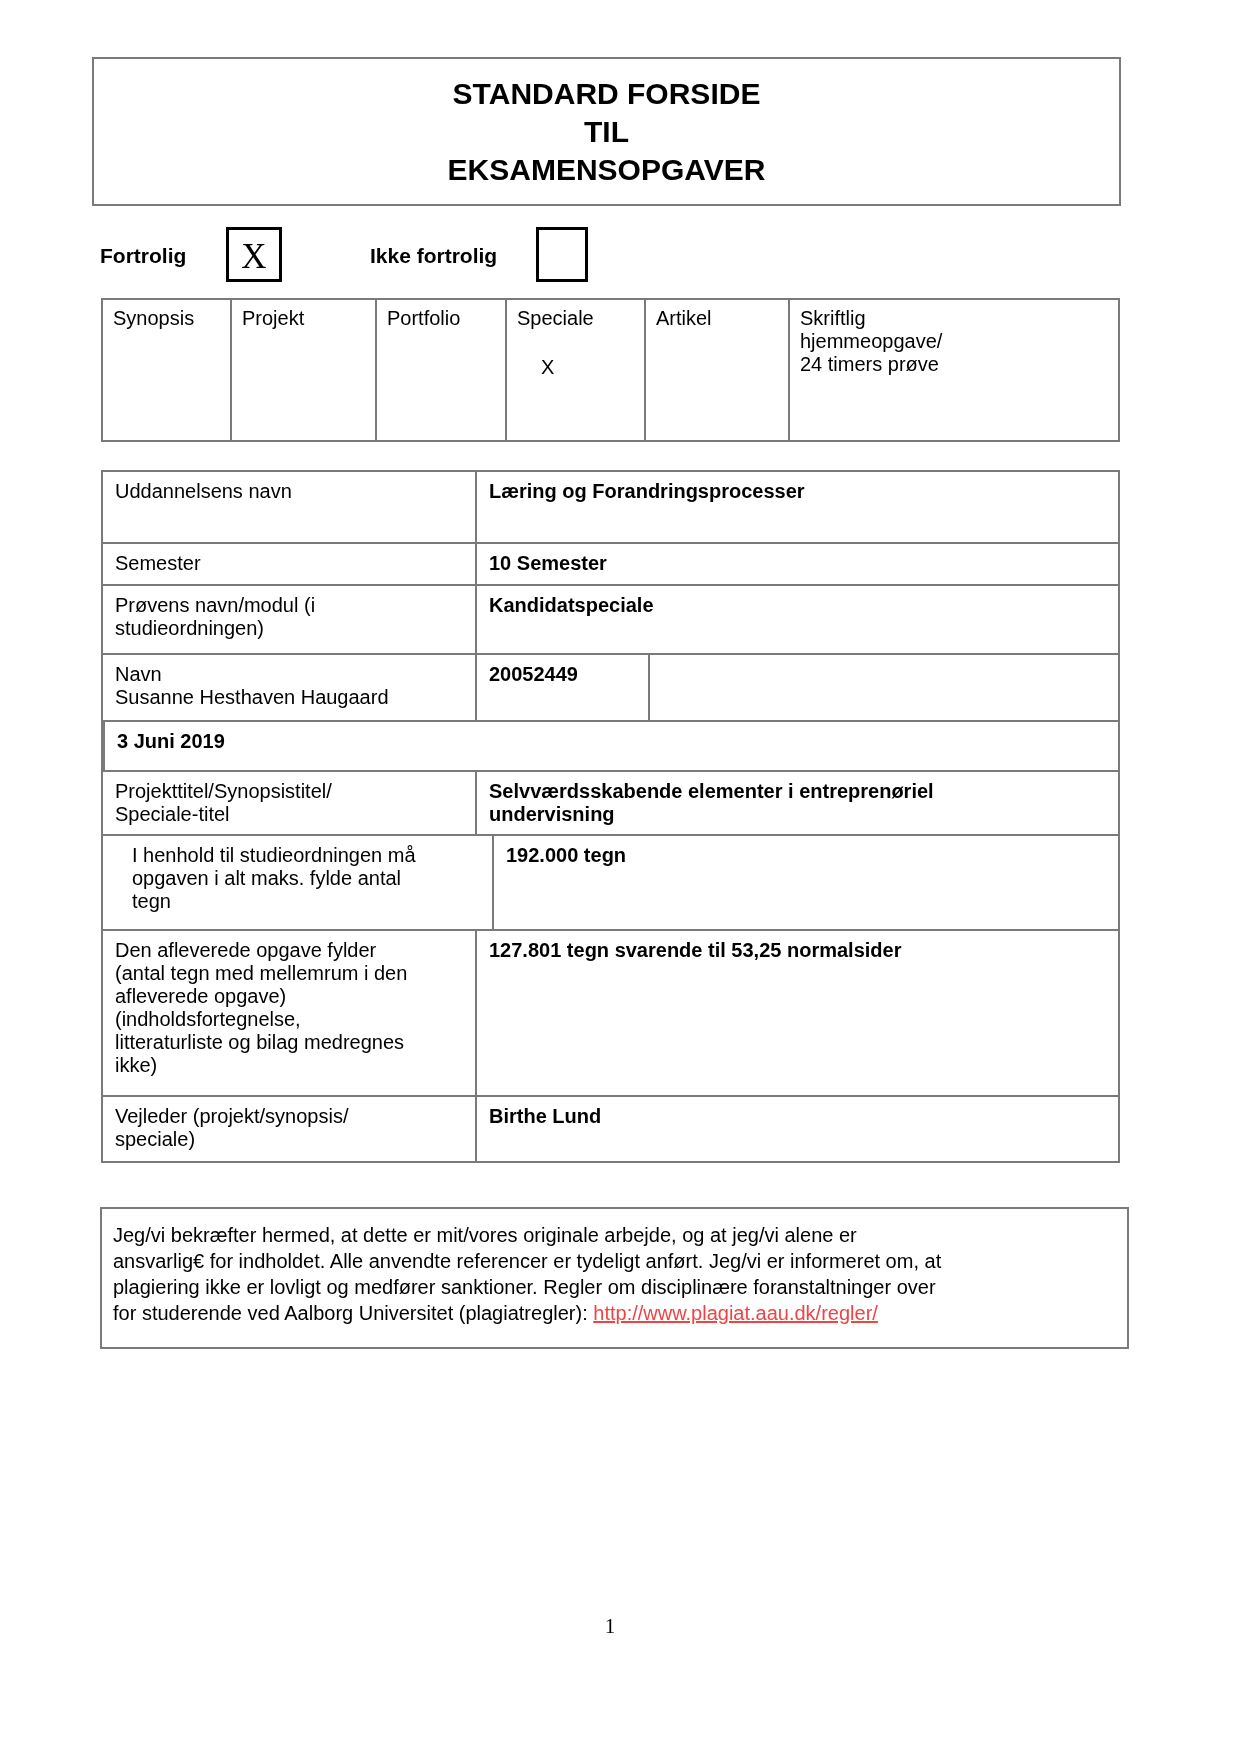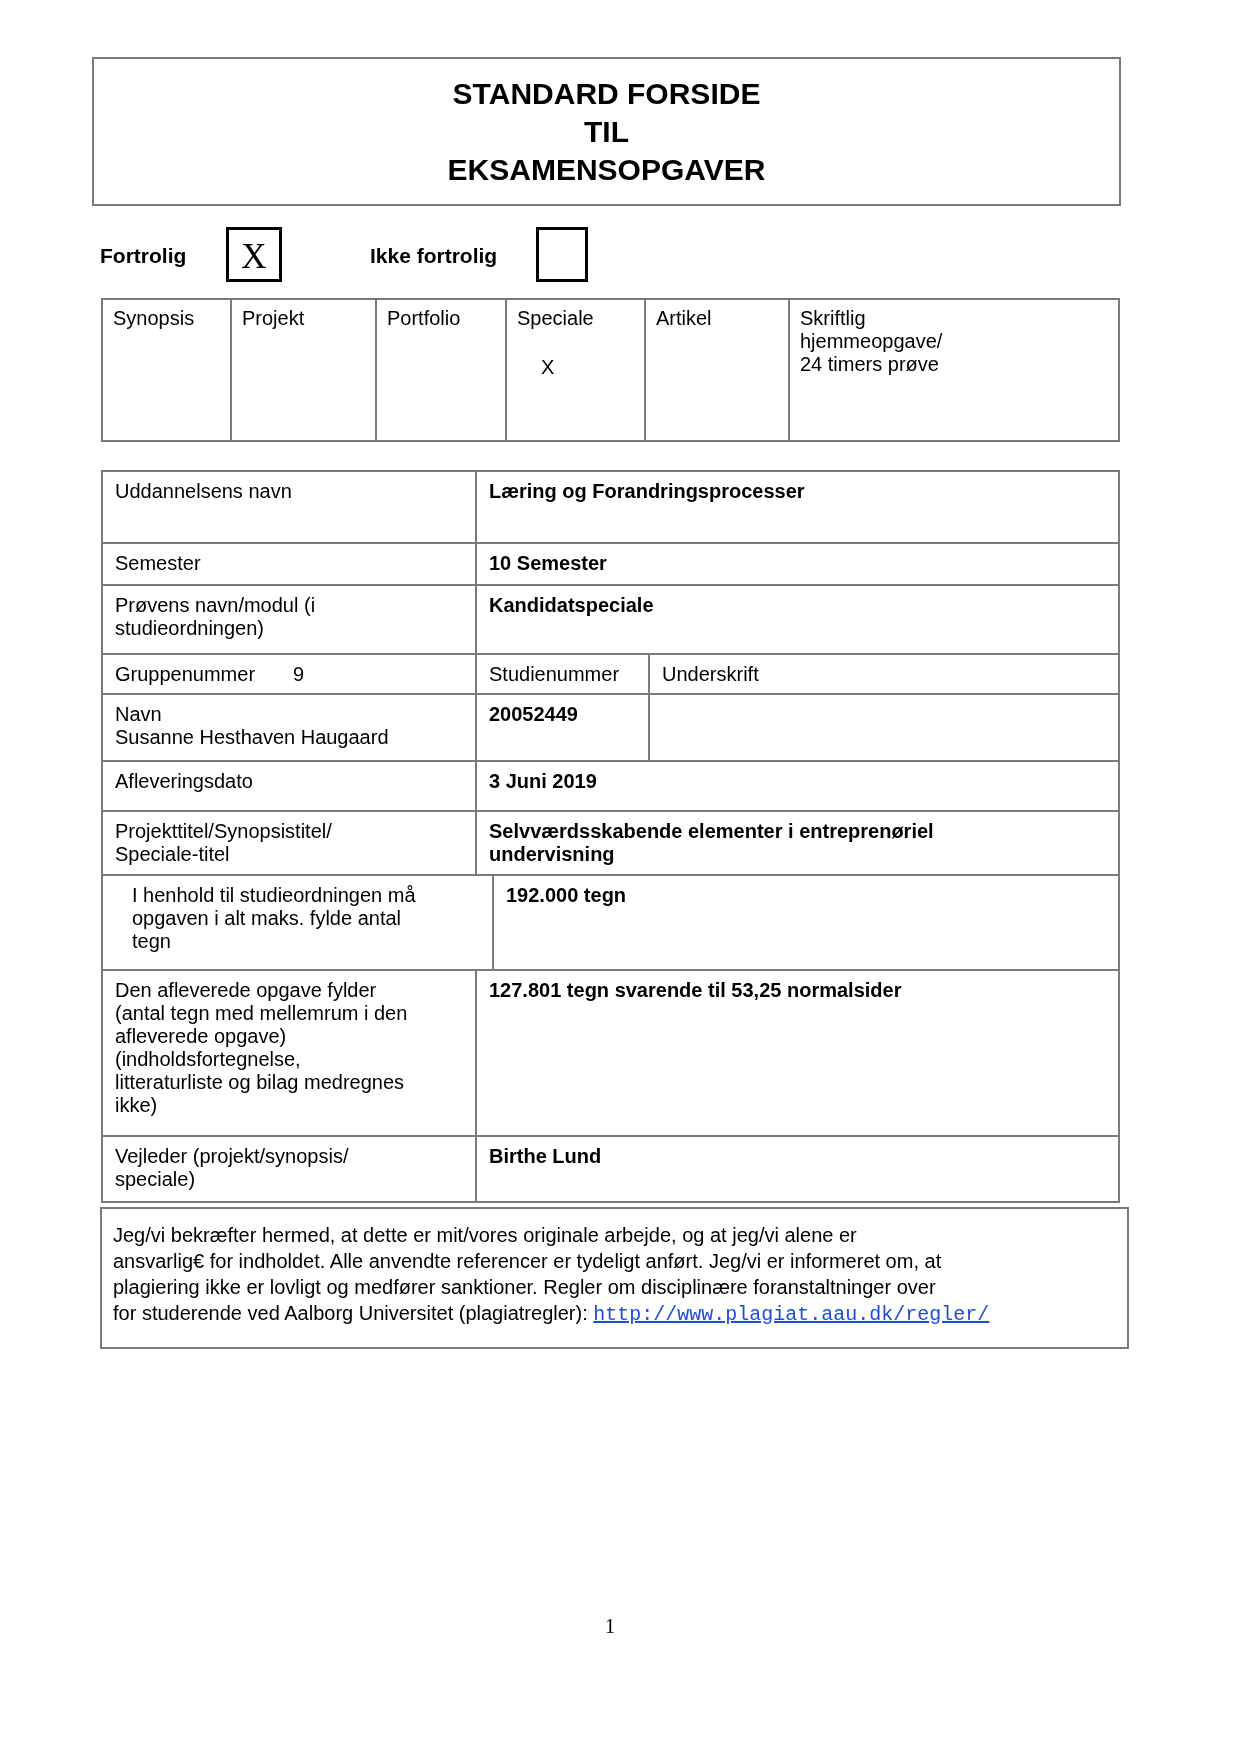--- a/index.html
+++ b/index.html
@@ -58,21 +58,21 @@
   .d-rest  { flex:1; border-left:2px solid #7a7a7a; }
   .val { font-weight:bold; }
   .gnum { margin-left:38px; }
   
   .declaration {
     position:absolute; left:100px; top:1207px; width:1029px; height:142px;
     border:2px solid #7a7a7a; box-sizing:border-box;
     padding:13px 11px 0 11px; font-size:20px; line-height:26px;
     white-space:pre-line;
   }
-  .decl-link { color:#1d4ed8; text-decoration:underline; white-space:nowrap;font-family:Liberation Mono, monospace; }
+  .decl-link { color:#ef4444; text-decoration:underline; white-space:nowrap; }
   
   .page-num {
     position:absolute; top:1614px; left:0; width:1220px; text-align:center;
     font-family:"Liberation Serif","DejaVu Serif",serif; font-size:21px;
   }
 </style>
 </head>
 <body>
 
 <div class="page">
@@ -128,33 +128,27 @@
     </div>
     <div class="d-row" style="height:42px;">
       <div class="d-cell d-label">Semester</div>
       <div class="d-cell d-rest"><span class="val">10 Semester</span></div>
     </div>
     <div class="d-row" style="height:69px;">
       <div class="d-cell d-label">Prøvens navn/modul (i
 studieordningen)</div>
       <div class="d-cell d-rest"><span class="val">Kandidatspeciale</span></div>
     </div>
-    <div class="d-row" style="height:40px;">
-      <div class="d-cell d-label"><span>Gruppenummer</span><span class="gnum">9</span></div>
-      <div class="d-cell d-mid">Studienummer</div>
-      <div class="d-cell d-rest">Underskrift</div>
-    </div>
     <div class="d-row" style="height:67px;">
       <div class="d-cell d-label">Navn
 Susanne Hesthaven Haugaard</div>
       <div class="d-cell d-mid"><span class="val">20052449</span></div>
       <div class="d-cell d-rest"></div>
     </div>
     <div class="d-row" style="height:50px;">
-      <div class="d-cell d-label">Afleveringsdato</div>
       <div class="d-cell d-rest"><span class="val">3 Juni 2019</span></div>
     </div>
     <div class="d-row" style="height:64px;">
       <div class="d-cell d-label">Projekttitel/Synopsistitel/
 Speciale-titel</div>
       <div class="d-cell d-rest"><span class="val">Selvværdsskabende elementer i entreprenøriel
 undervisning</span></div>
     </div>
     <div class="d-row" style="height:95px;padding-left:17px;">
       <div class="d-cell d-label">I henhold til studieordningen må

